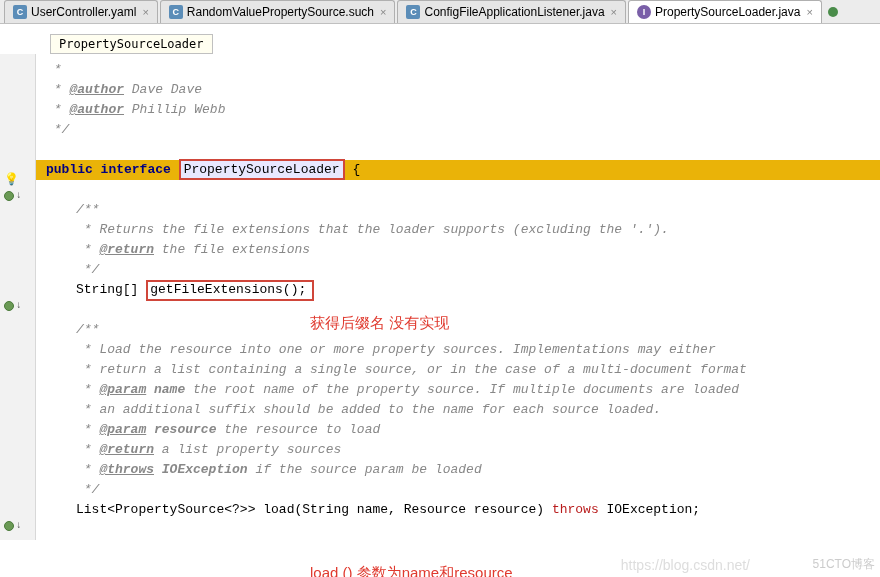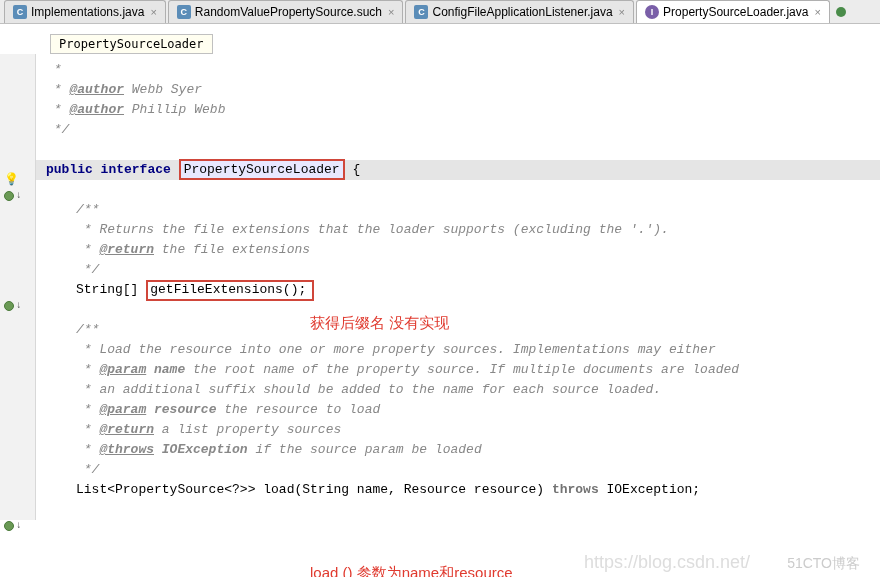--- a/index.html
+++ b/index.html
@@ -15,37 +15,37 @@
   .breadcrumb { display: inline-block; border: 1px solid #c0c0c0; background: #fffef0; padding: 2px 8px; font-family: monospace; font-size: 12px; }
   .editor { position: relative; font-family: "Consolas","Courier New",monospace; font-size: 13px; }
   .gutter { position: absolute; left: 0; top: 0; bottom: 0; width: 36px; background: #f2f2f2; border-right: 1px solid #d8d8d8; }
   .gutter-mark { position: absolute; left: 4px; width: 28px; display: flex; align-items: center; gap: 2px; }
   .ov-circle { width: 10px; height: 10px; border-radius: 50%; background: #6a9955; border: 1px solid #4a7a3a; }
   .ov-arrow { font-size: 10px; color: #555; }
   .bulb { font-size: 12px; }
   .code { margin-left: 36px; padding-top: 6px; }
   .line { white-space: pre; padding: 1px 10px; min-height: 18px; line-height: 18px; font-style: italic; color: #888; }
   .line.normal { font-style: normal; color: #000; }
-  .line.hl { background: #e5e5e5; }
+  .line.hl { background: #eab308; }
   .kw { color: #000080; font-weight: bold; font-style: normal; }
-  .kw2 { color: #737373; font-weight: bold; font-style: normal; }
+  .kw2 { color: #b91c1c; font-weight: normal; font-style: normal; }
   .tag { font-weight: bold; text-decoration: underline; }
   .boxed { border: 2px solid #d0463a; padding: 1px 3px; background: #e8e8ff; font-style: normal; color: #000; }
   .boxed2 { border: 2px solid #d0463a; padding: 0 6px 2px 2px; font-style: normal; color: #000; }
   .anno { position: absolute; color: #e03a2f; font-family: "Microsoft YaHei","SimSun",sans-serif; font-size: 15px; font-style: normal; }
-  .watermark { position: absolute; right: 20px; bottom: 4px; color: #ccc; font-size: 14px; }
-  .watermark2 { position: absolute; right: 130px; bottom: 4px; color: #ddd; font-size: 18px; }
+  .watermark { position: absolute; right: 5px; bottom: 4px; color: #ccc; font-size: 12px; }
+  .watermark2 { position: absolute; right: 130px; bottom: 4px; color: #ddd; font-size: 14px; }
 </style>
 </head>
 <body>
 
 <div class="tabs">
   <div class="tab">
     <span class="icon-c">C</span>
-    <span>Implementations.java</span>
+    <span>UserController.yaml</span>
     <span class="close">×</span>
   </div>
   <div class="tab">
     <span class="icon-c">C</span>
     <span>RandomValuePropertySource.such</span>
     <span class="close">×</span>
   </div>
   <div class="tab">
     <span class="icon-c">C</span>
     <span>ConfigFileApplicationListener.java</span>
@@ -76,34 +76,35 @@
         <span class="ov-circle"></span>
         <span class="ov-arrow">↓</span>
       </div>
     <div class="gutter-mark" style="top:466px">
         <span class="ov-circle"></span>
         <span class="ov-arrow">↓</span>
       </div>
   </div>
   <div class="code">
     <div class="line"> *</div>
-    <div class="line"><span> * </span><span class="tag">@author</span><span> Webb Syer</span></div>
+    <div class="line"><span> * </span><span class="tag">@author</span><span> Dave Dave</span></div>
     <div class="line"><span> * </span><span class="tag">@author</span><span> Phillip Webb</span></div>
     <div class="line"> */</div>
     <div class="line">&nbsp;</div>
     <div class="line hl normal"><span class="kw">public</span><span class="kw"> interface</span> <span class="boxed">PropertySourceLoader</span><span> {</span></div>
     <div class="line">&nbsp;</div>
     <div class="line" style="padding-left:40px">/**</div>
     <div class="line" style="padding-left:40px"> * Returns the file extensions that the loader supports (excluding the '.').</div>
     <div class="line" style="padding-left:40px"><span> * </span><span class="tag">@return</span><span> the file extensions</span></div>
     <div class="line" style="padding-left:40px"> */</div>
     <div class="line normal" style="padding-left:40px"><span>String[]</span> <span class="boxed2">getFileExtensions();</span></div>
     <div class="line">&nbsp;</div>
     <div class="line" style="padding-left:40px">/**</div>
     <div class="line" style="padding-left:40px"> * Load the resource into one or more property sources. Implementations may either</div>
+    <div class="line" style="padding-left:40px"> * return a list containing a single source, or in the case of a multi-document format</div>
     <div class="line" style="padding-left:40px"><span> * </span><span class="tag">@param</span><b> name</b><span> the root name of the property source. If multiple documents are loaded</span></div>
     <div class="line" style="padding-left:40px"> * an additional suffix should be added to the name for each source loaded.</div>
     <div class="line" style="padding-left:40px"><span> * </span><span class="tag">@param</span><b> resource</b><span> the resource to load</span></div>
     <div class="line" style="padding-left:40px"><span> * </span><span class="tag">@return</span><span> a list property sources</span></div>
     <div class="line" style="padding-left:40px"><span> * </span><span class="tag">@throws</span><b> IOException</b><span> if the source param be loaded</span></div>
     <div class="line" style="padding-left:40px"> */</div>
     <div class="line normal" style="padding-left:40px"><span>List&lt;PropertySource&lt;?&gt;&gt; load(String name, Resource resource) </span><span class="kw2">throws</span><span> IOException;</span></div>
     <div class="line">&nbsp;</div>
 
   </div>

